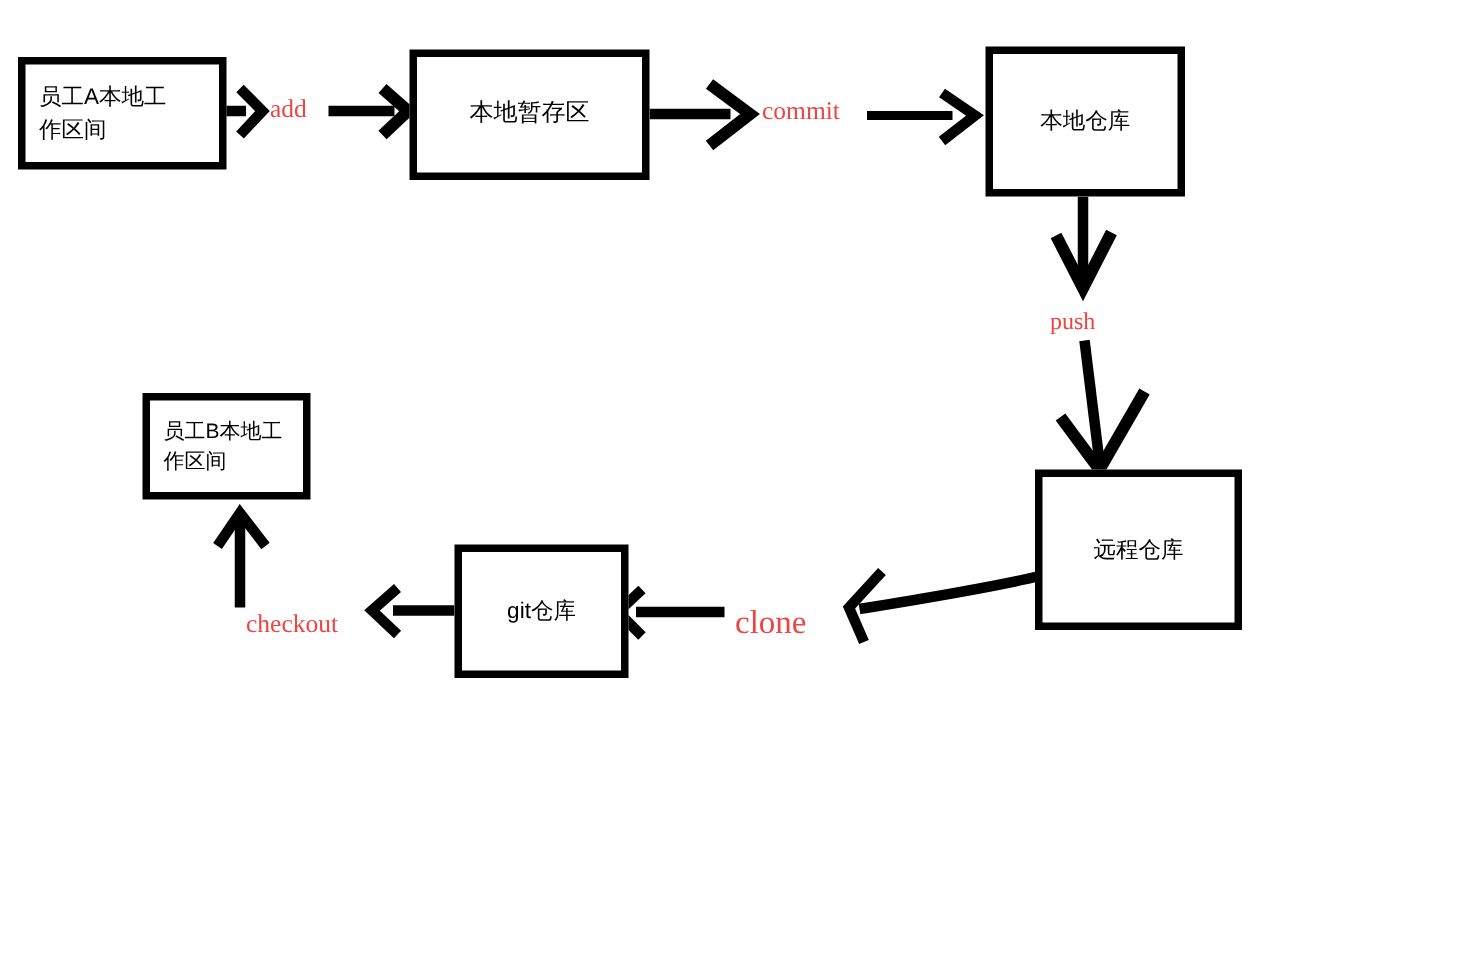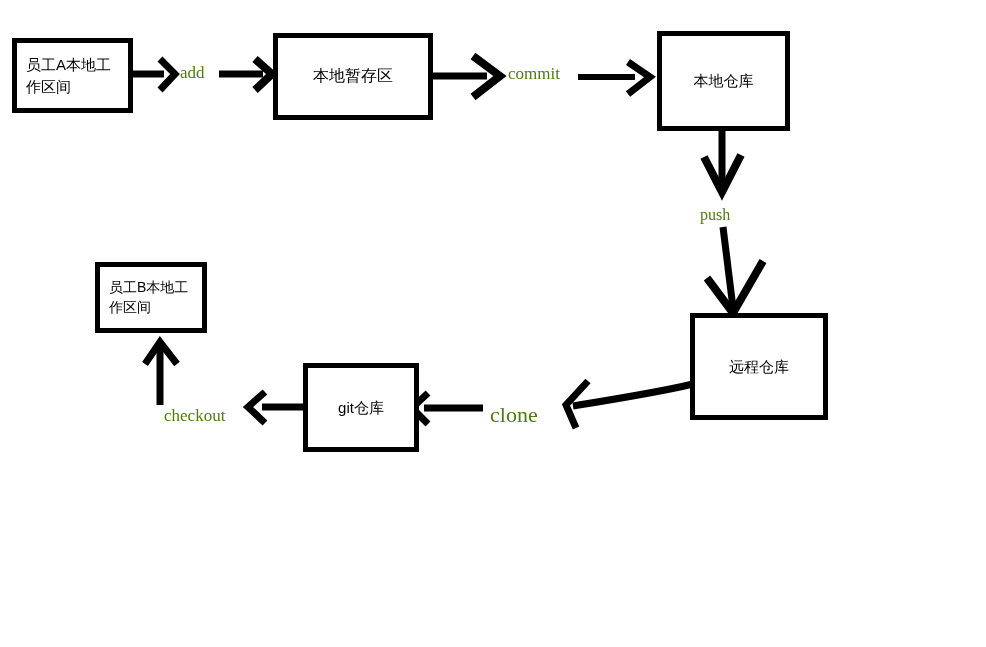--- a/index.html
+++ b/index.html
@@ -43,21 +43,21 @@
     width: 100%;
     text-align: center;
   }
   .node-label.left {
     padding-left: 9px;
     text-align: left;
   }
   .edge-label {
     position: absolute;
     font-family: "Liberation Serif", serif;
-    color: #4d7c0f;
+    color: #ef4444;
     white-space: nowrap;
   }
 </style>
 </head>
 <body>
 
 <div id="canvas">
 
   <svg id="diagram-svg" viewBox="0 0 986 647" xmlns="http://www.w3.org/2000/svg">
 
@@ -106,21 +106,21 @@
       <path d="M265,392 L248,407 L265,423" stroke="#000" stroke-width="7" fill="none" stroke-linecap="butt" stroke-linejoin="miter"></path>
     </g>
 
     <g>
       <path d="M160,405 L160,348" stroke="#000" stroke-width="7" fill="none"></path>
       <path d="M145,364 L160,342 L177,364" stroke="#000" stroke-width="7" fill="none" stroke-linecap="butt" stroke-linejoin="miter"></path>
     </g>
 
   </svg>
 
-  <div class="node-box" style="left:12px; top:38px; width:121px; height:75px;">
+  <div class="node-box" style="left:12px; top:38px; width:139px; height:75px;">
     <span class="node-label left" style="font-size:15px;">员工A本地工
 作区间</span>
   </div>
 
   <div class="node-box" style="left:273px; top:33px; width:160px; height:87px;">
     <span class="node-label centered" style="font-size:16px;">本地暂存区</span>
   </div>
 
   <div class="node-box" style="left:657px; top:31px; width:133px; height:100px;">
     <span class="node-label centered" style="font-size:15px;">本地仓库</span>

